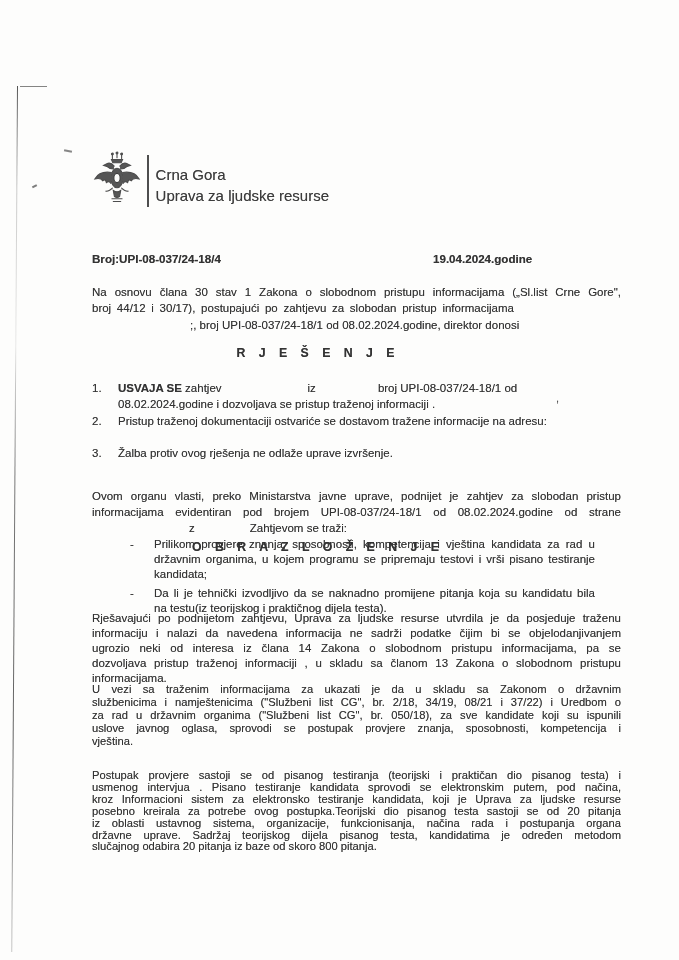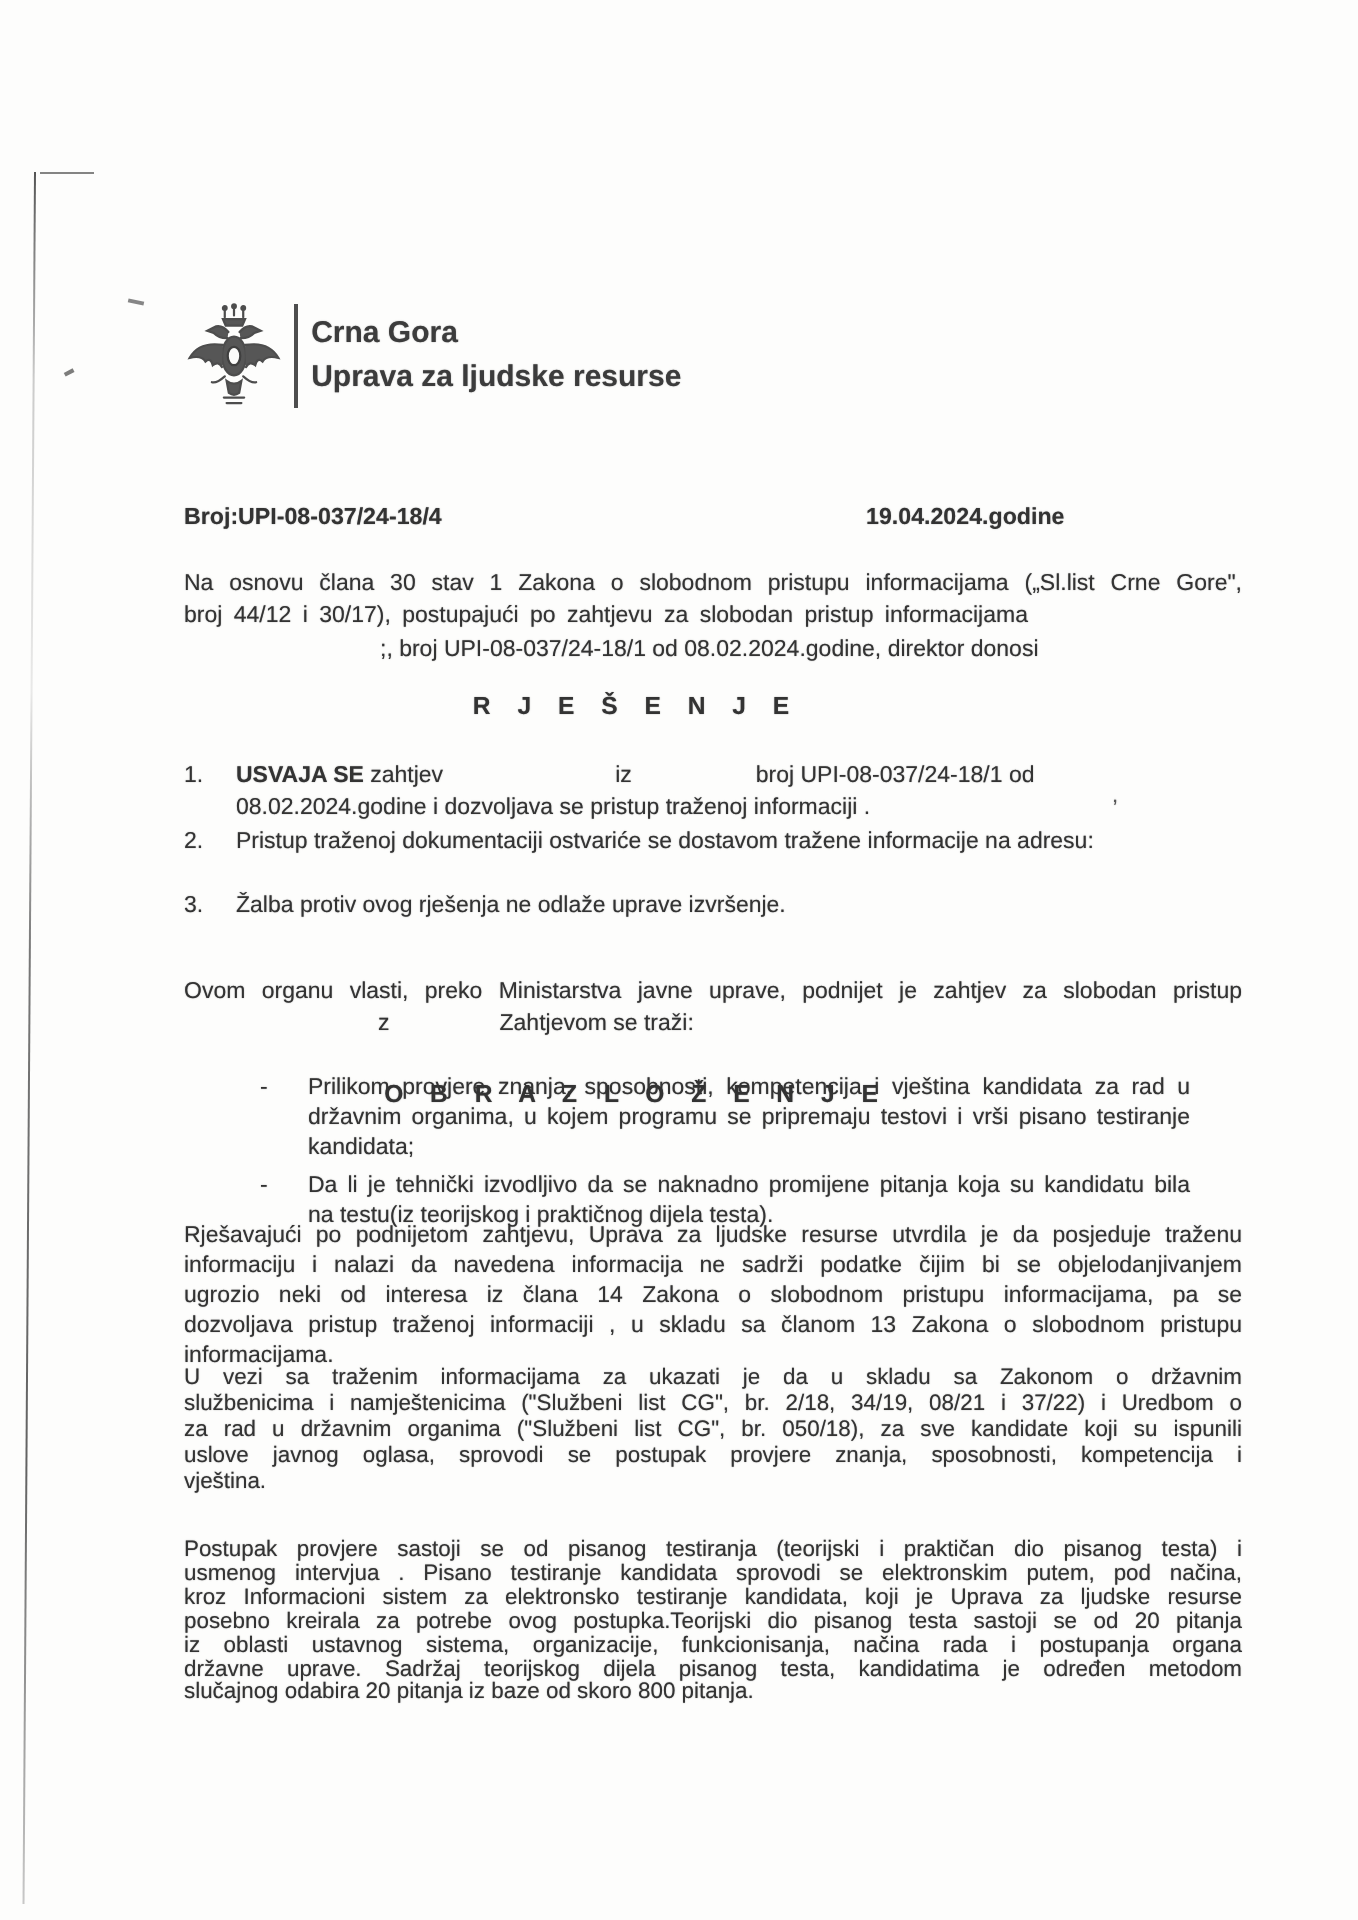--- a/index.html
+++ b/index.html
@@ -16,21 +16,21 @@
     background:linear-gradient(to bottom,
       rgba(55,55,55,.85) 0%, rgba(110,110,110,.35) 12%,
       rgba(140,140,140,.18) 30%, rgba(75,75,75,.75) 45%,
       rgba(60,60,60,.8) 75%, rgba(120,120,120,.4) 100%);
   }
   .scan-corner-h{position:absolute;left:20px;top:86px;width:27px;height:1px;background:rgba(80,80,80,.7);}
   .speck1{position:absolute;left:64px;top:150px;width:8px;height:2px;background:rgba(70,70,70,.65);transform:rotate(12deg);}
   .speck2{position:absolute;left:33px;top:185px;width:5px;height:4px;border-top:2px solid rgba(70,70,70,.7);transform:rotate(-28deg);}
   .stray-comma{position:absolute;left:556px;top:392px;font-size:11px;color:#555;}
   
-  .hdr{position:absolute;left:93px;top:147px;display:flex;align-items:center;font-weight:bold;}
+  .hdr{position:absolute;left:93px;top:147px;display:flex;align-items:flex-end;}
   .emblem{width:48px;height:58px;margin-top:2px;}
   .hdr-divider{width:1.6px;height:52px;background:#4e4e4e;margin:2px 7px 0 6px;}
   .org{font-size:15px;color:#3c3c3c;line-height:1.45;padding-top:1px;}
   
   .col{position:absolute;left:92px;width:529px;}
   .ln{font-size:11.5px;line-height:16.4px;white-space:normal;}
   .j{text-align:justify;text-align-last:justify;}
   .bold{font-weight:bold;}
   
   .meta{top:252px;}
@@ -135,20 +135,21 @@
     <div class="item mt-blank">
       <span class="num ln">3.</span>
       <span class="body ln">Žalba protiv ovog rješenja ne odlaže uprave izvršenje.</span>
     </div>
   </div>
 
   <div class="sec-title t2">O B R A Z L O Ž E N J E</div>
 
   <div class="col para1">
     <div class="ln j">Ovom organu vlasti, preko Ministarstva javne uprave, podnijet je zahtjev za slobodan pristup</div>
+    <div class="ln j">informacijama evidentiran pod brojem UPI-08-037/24-18/1 od 08.02.2024.godine od strane</div>
     <div class="ln"><span class="z-left">z</span><span class="z-right">Zahtjevom se traži:</span></div>
   </div>
 
   <div class="col bullets">
     <div class="bullet">
       <span class="marker ln">-</span>
       <span class="btext">
         <span class="ln j" style="display:block">Prilikom provjere znanja, sposobnosti, kompetencija i vještina kandidata za rad u</span>
         <span class="ln j" style="display:block">državnim organima, u kojem programu se pripremaju testovi i vrši pisano testiranje</span>
         <span class="ln" style="display:block">kandidata;</span>

